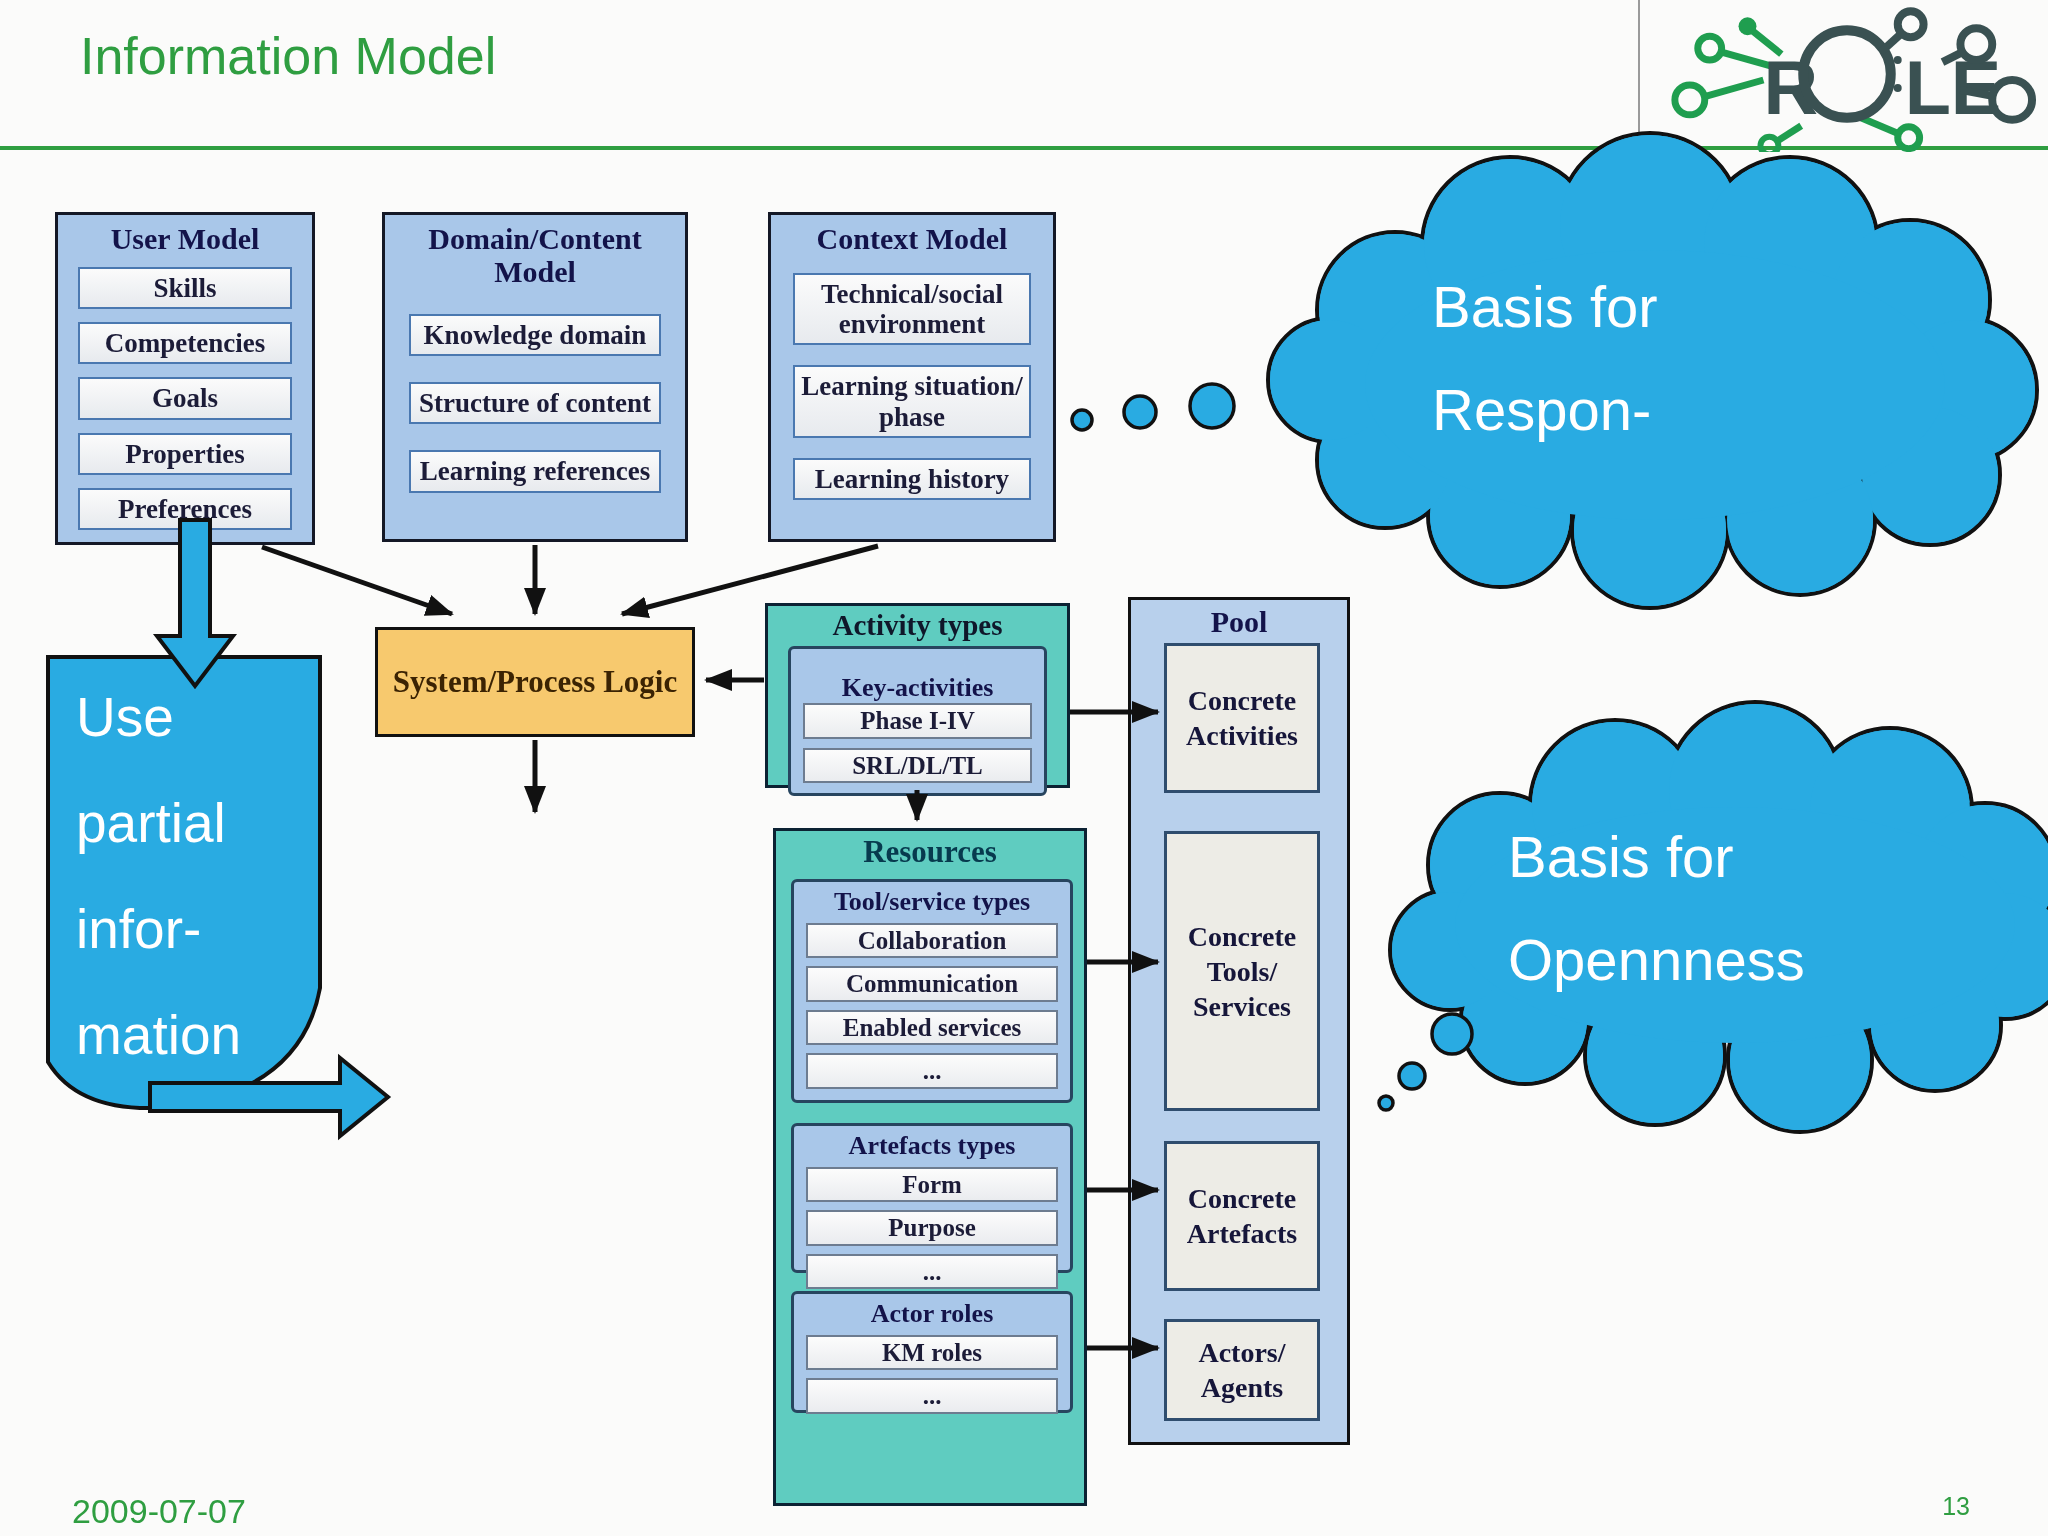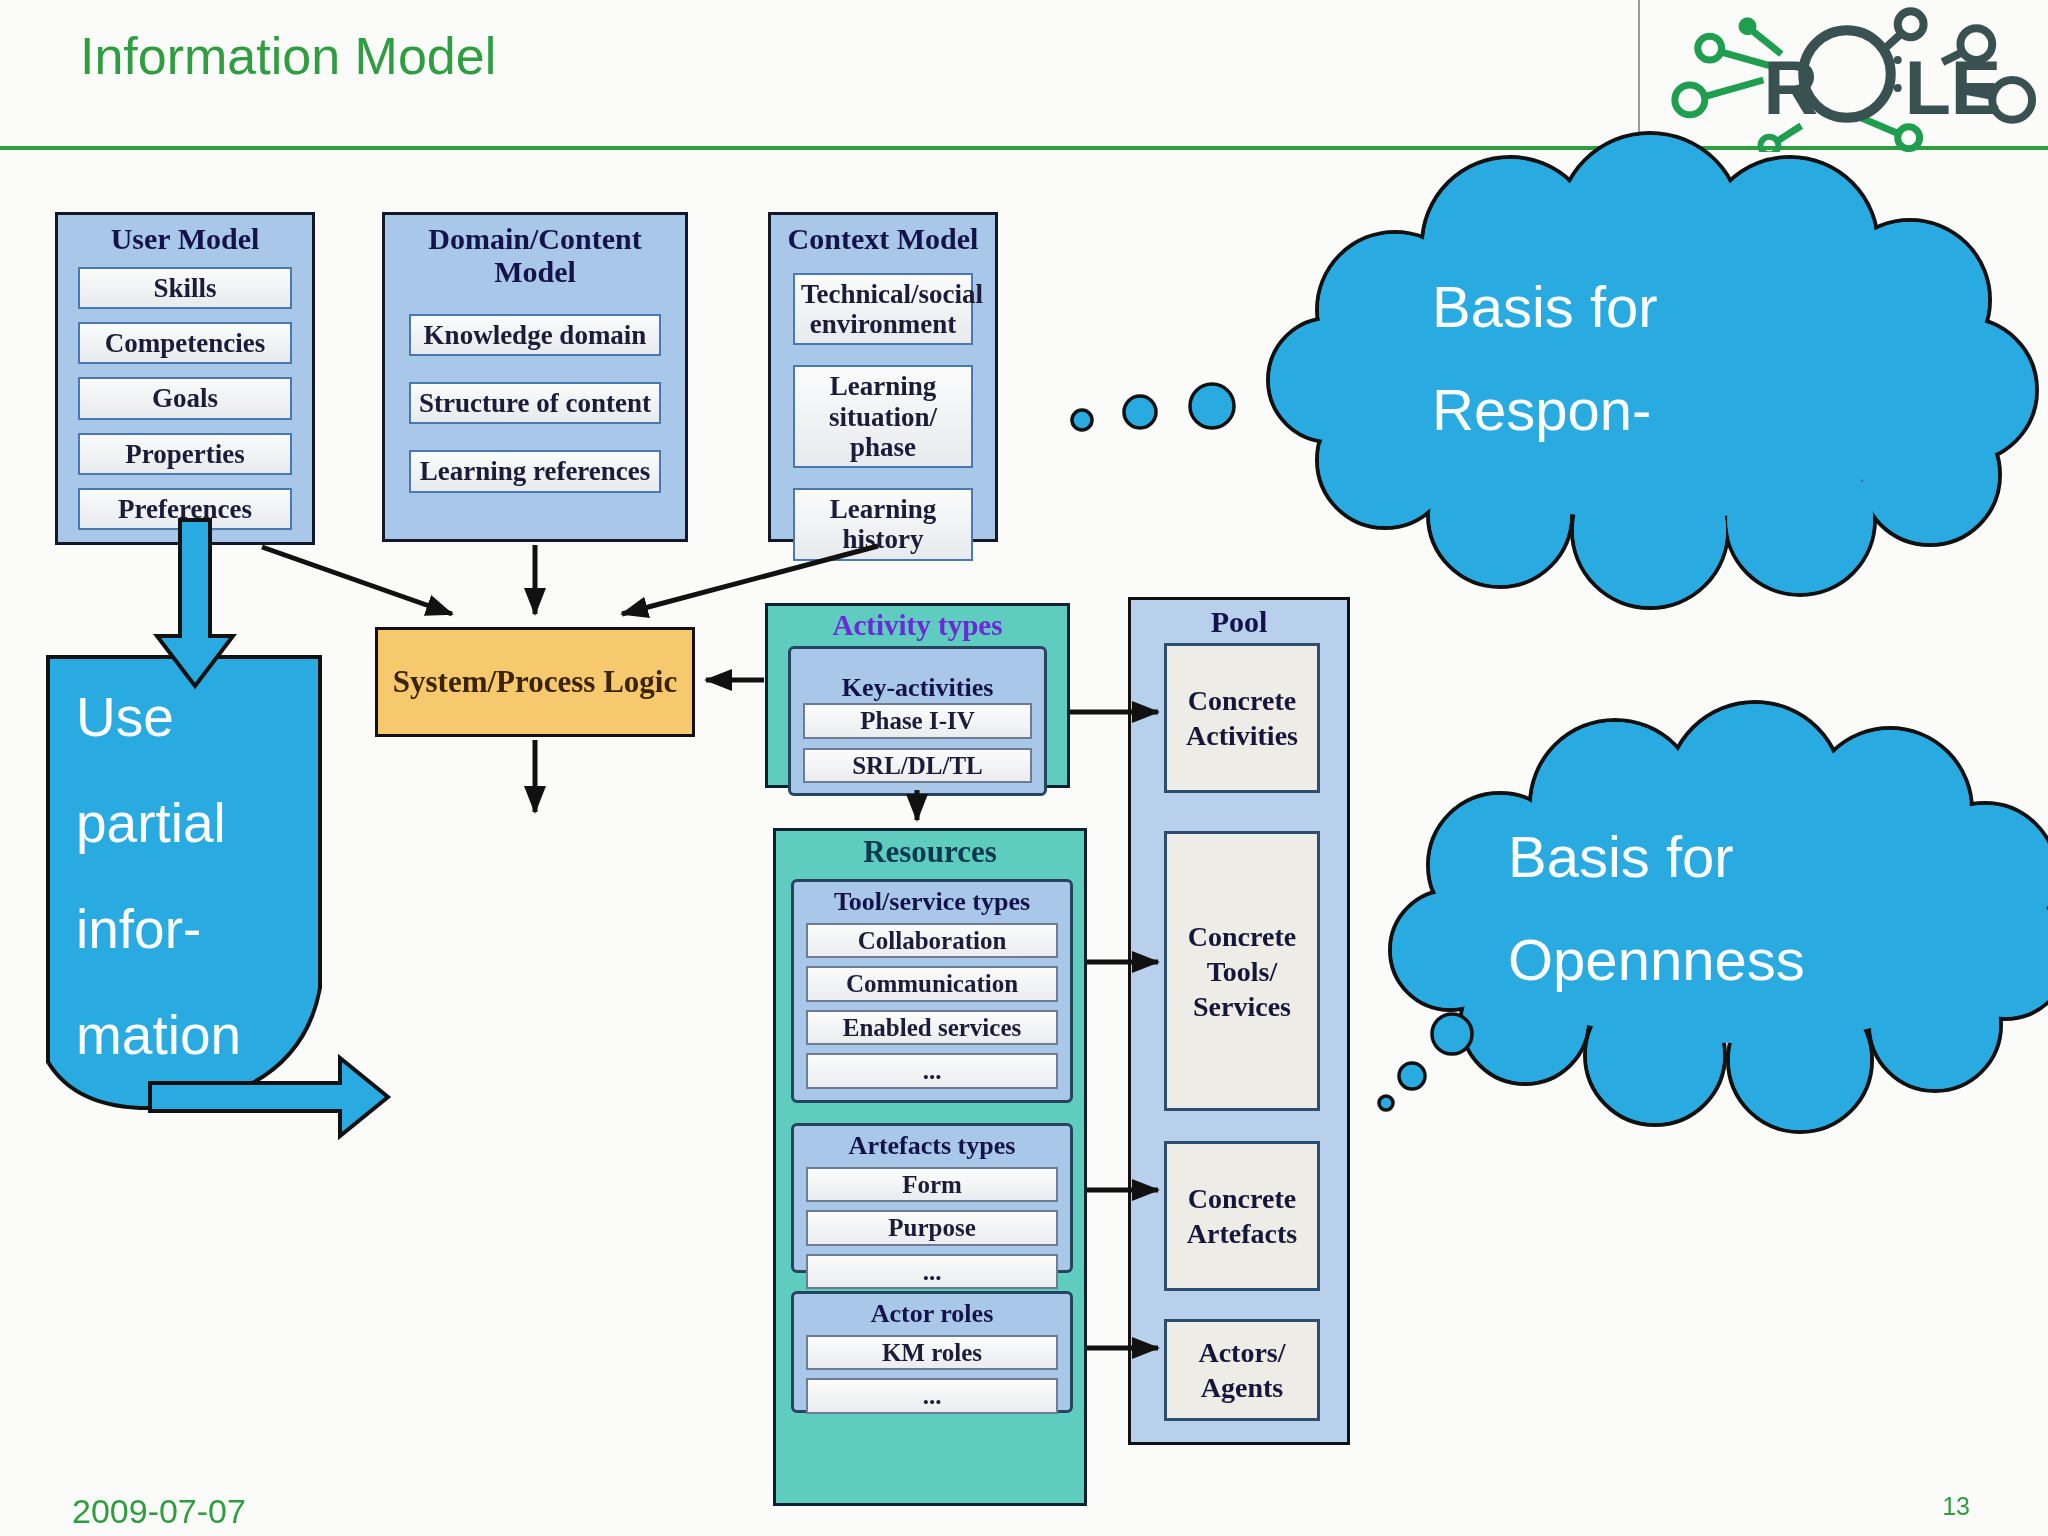--- a/index.html
+++ b/index.html
@@ -25,29 +25,29 @@
   .items{display:flex;flex-direction:column;}
   .pill{background:linear-gradient(180deg,#fbfbfb,#e7eaee);border:2px solid #4a78b0;color:#1c1c38;
         font:bold 27px/1.12 "Liberation Serif",serif;text-align:center;padding:4px 6px;}
   .wpill{background:linear-gradient(180deg,#fcfcfc,#eaecef);border:2px solid #6d7c90;color:#1c1c38;
         font:bold 25px/1.1 "Liberation Serif",serif;text-align:center;padding:2px 6px;}
 
   .user-model{left:55px;top:212px;width:260px;height:333px;background:var(--light-blue);}
   .user-model .items{padding:12px 20px;gap:13px;}
   .domain-model{left:382px;top:212px;width:306px;height:330px;background:var(--light-blue);}
   .domain-model .items{padding:26px 24px;gap:26px;}
-  .context-model{left:768px;top:212px;width:230px;height:330px;background:var(--light-blue);}
+  .context-model{left:768px;top:212px;width:288px;height:330px;background:var(--light-blue);}
   .context-model .items{padding:18px 22px;gap:20px;}
 
   .system-logic{left:375px;top:627px;width:320px;height:110px;background:var(--amber);
         display:flex;align-items:center;justify-content:center;text-align:center;
         font:bold 31px/1.2 "Liberation Serif",serif;color:#3b2303;border-color:#111;}
 
   .activity-types{left:765px;top:603px;width:305px;height:185px;background:var(--teal);border-color:#0c2233;}
-  .activity-types .mtitle{color:#6d28d9;font-size:29px;padding-top:4px;}
+  .activity-types .mtitle{color:#0f172a;font-size:29px;padding-top:4px;}
   .subgroup{box-sizing:border-box;background:var(--light-blue);border:3px solid #27455f;border-radius:6px;}
   .key-activities{margin:4px 20px 0 20px;padding:2px 12px 10px 12px;}
   .key-activities .gtitle{font:bold 26px/1.2 "Liberation Serif",serif;color:#13134a;text-align:center;margin-top:21px;}
   .key-activities .items{gap:9px;}
 
   .pool{left:1128px;top:597px;width:222px;height:848px;background:var(--pool-blue);border-color:#111;}
   .pool .mtitle{padding-top:5px;}
   .pool-item{position:absolute;left:33px;width:156px;box-sizing:border-box;background:#edece6;
         border:3px solid #2f4d6e;display:flex;align-items:center;justify-content:center;text-align:center;
         font:bold 28px/1.25 "Liberation Serif",serif;color:#16163a;padding:4px;}

